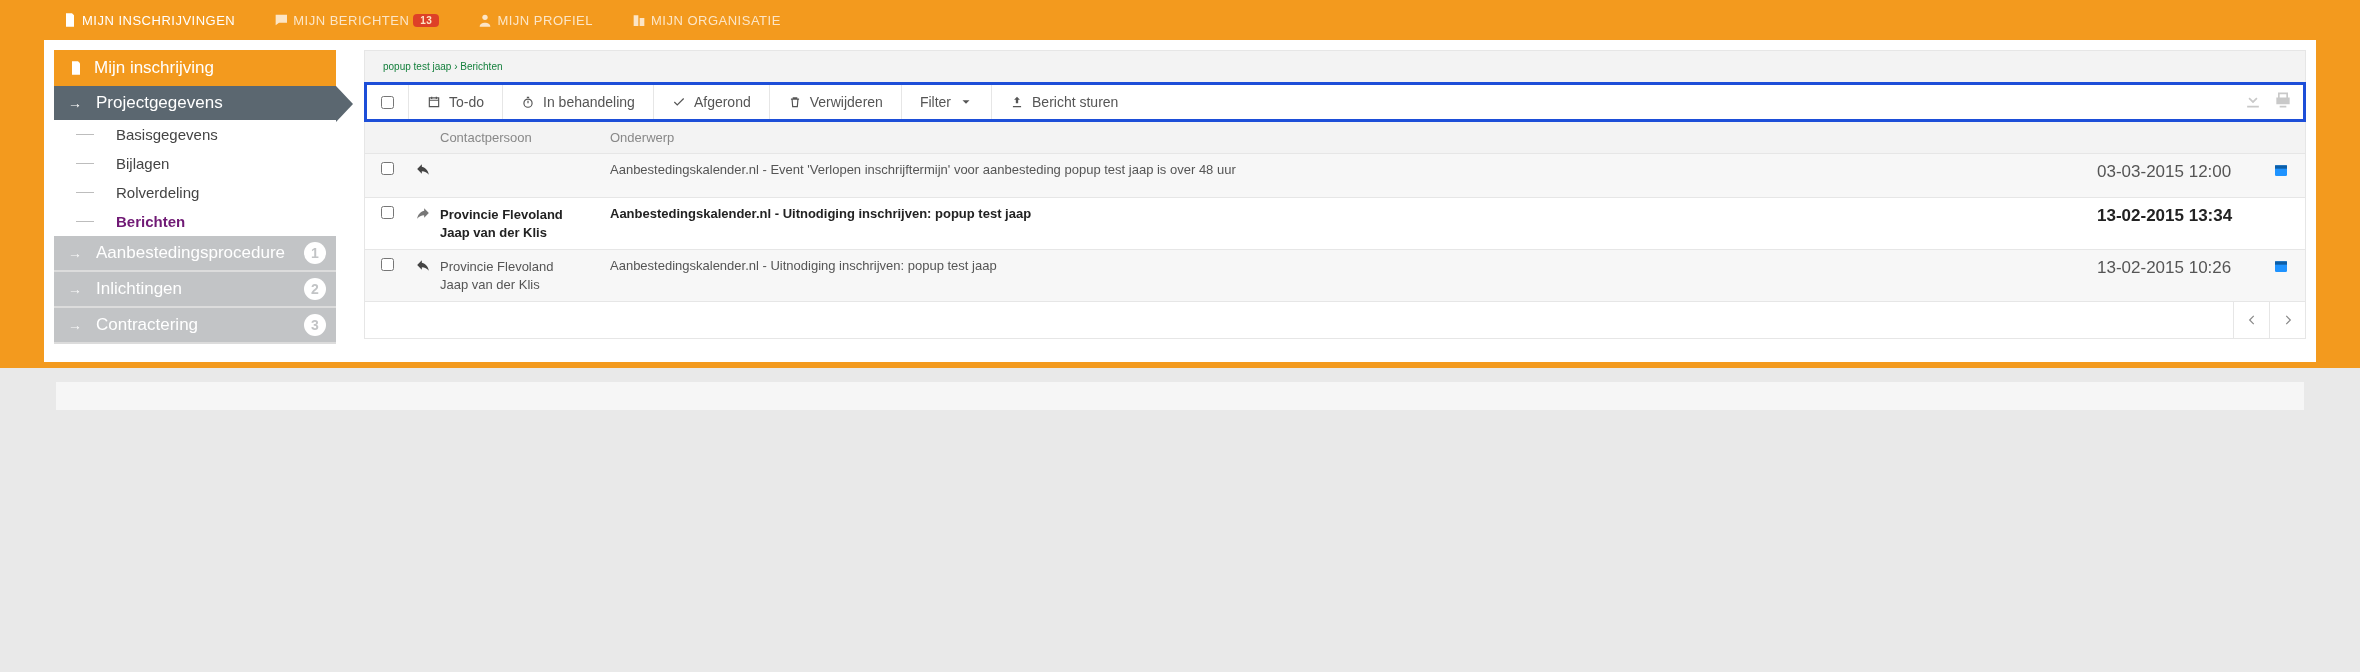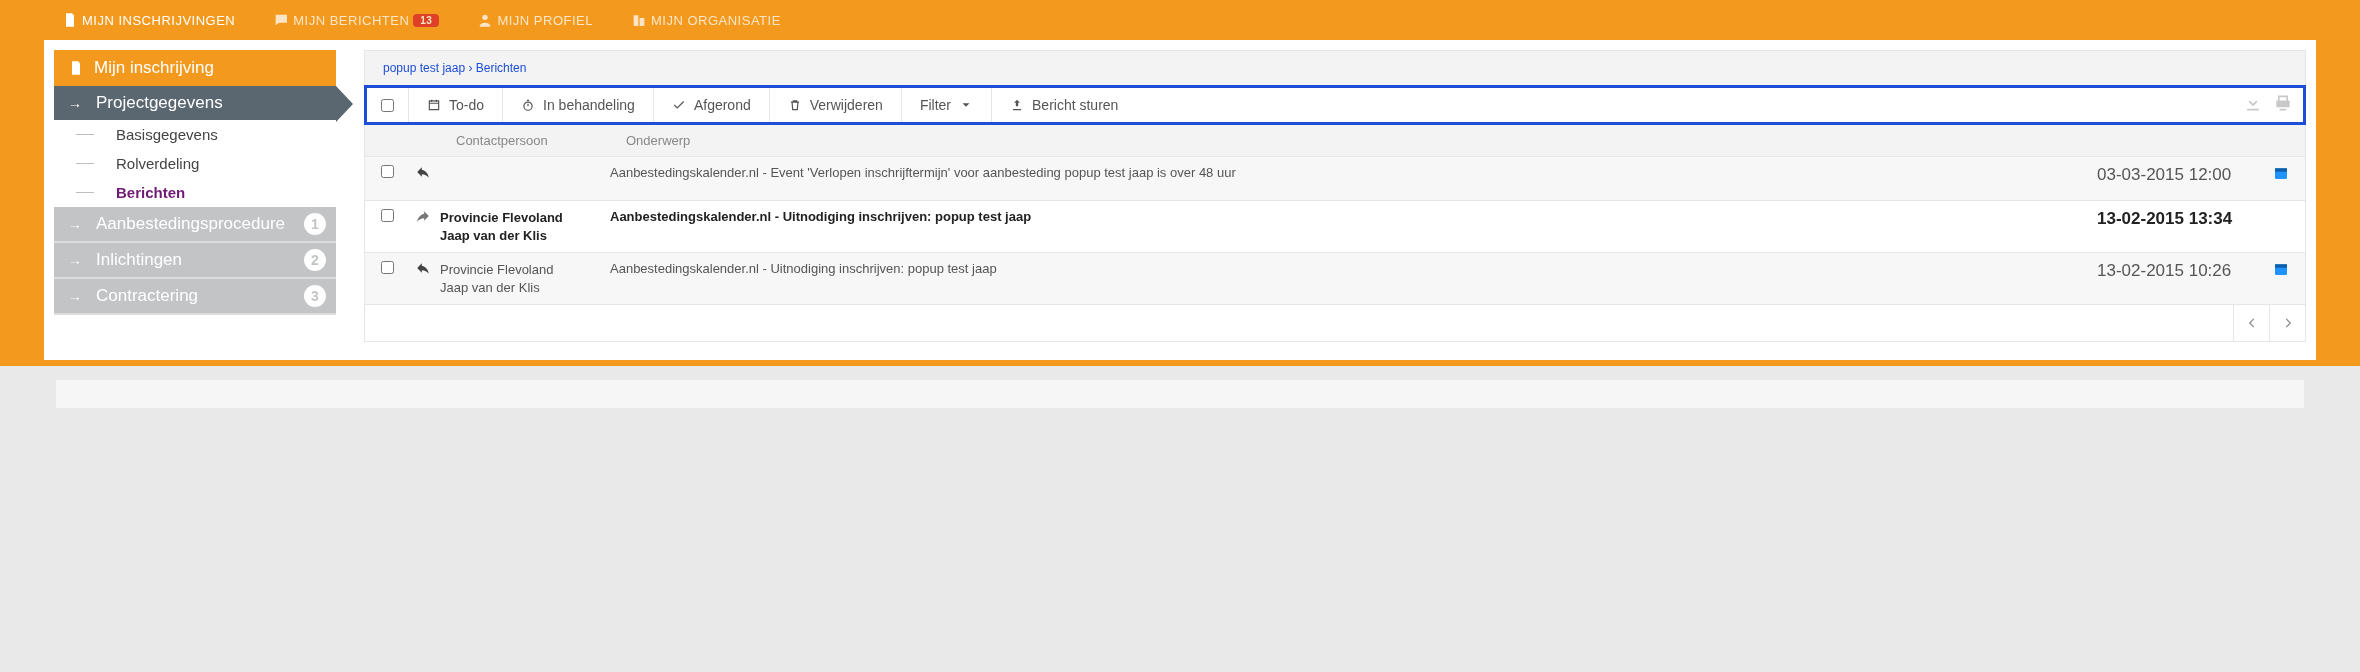--- a/index.html
+++ b/index.html
@@ -17,28 +17,28 @@
   .side-arrow{position:relative;background:#5b6770;color:#fff;font-size:17px;padding:7px 14px;display:flex;align-items:center;gap:14px;cursor:pointer}
   .side-arrow:after{content:"";position:absolute;right:-17px;top:0;width:0;height:0;border-top:18px solid transparent;border-bottom:18px solid transparent;border-left:17px solid #5b6770}
   .side-arrow .arr{font-size:14px}
   .sub{background:#fff;color:#444;font-size:15px;padding:6px 14px 6px 22px;display:flex;align-items:center;gap:22px;cursor:pointer}
   .sub.active{font-weight:700;color:#701a75}
   .sub .dash{display:inline-block;width:18px;height:1.5px;background:#bdbdbd}
   .side-dim{background:#c2c4c6;color:#fff;font-size:17px;padding:7px 14px;display:flex;align-items:center;gap:14px;position:relative;border-bottom:2px solid #dcdcdc;cursor:pointer}
   .side-dim .arr{font-size:14px;opacity:.9}
   .side-dim .num{position:absolute;right:10px;top:50%;transform:translateY(-50%);width:22px;height:22px;border-radius:50%;background:#fff;color:#c2c4c6;font-weight:700;font-size:14px;display:flex;align-items:center;justify-content:center}
   .main{flex:1;min-width:0}
-  .crumb{background:#f3f3f3;color:#1d4ed8;font-size:12px;padding:10px 18px;border:1px solid #e6e6e6;border-bottom:none}
+  .crumb{background:#f3f3f3;color:#15803d;font-size:10px;padding:10px 18px;border:1px solid #e6e6e6;border-bottom:none}
   .tools{display:flex;align-items:stretch;border:3px solid #1d4ed8;background:#fff;height:40px}
   .tcell{display:flex;align-items:center;gap:8px;padding:0 18px;border-right:1px solid #e6e6e6;color:#555;font-size:14px;cursor:pointer;white-space:nowrap}
   .tcell.nb{border-right:none}
   .tcell svg{width:14px;height:14px;fill:#555}
   .taux{margin-left:auto;display:flex;align-items:center;gap:10px;padding:0 10px}
   .taux svg{width:20px;height:20px;fill:#c9c9c9}
-  .thead{display:flex;background:#f3f3f3;border:1px solid #e6e6e6;border-top:none;padding:8px 16px;color:#888;font-size:13px}
+  .thead{display:flex;background:#f3f3f3;border:1px solid #e6e6e6;border-top:none;padding:8px 0;color:#888;font-size:13px}
   .c-chk{width:44px;display:flex;justify-content:center;align-items:center}
   .c-ic{width:28px;display:flex;justify-content:center;align-items:center}
   .c-contact{width:170px;padding:0 3px}
   .c-subj{flex:1;padding:0 3px}
   .c-date{width:160px;color:#555;font-size:17px;padding-right:8px}
   .c-cal{width:48px;display:flex;justify-content:center;align-items:center}
   .row{display:flex;align-items:flex-start;border:1px solid #e6e6e6;border-top:none;background:#f7f7f7;min-height:44px;padding:8px 0;font-size:13px;color:#555;cursor:pointer}
   .row.unread{background:#fff;font-weight:700;color:#222}
   .row .c-contact div{font-weight:400;color:#555;line-height:1.35}
   .row.unread .c-contact div{font-weight:700;color:#222}
@@ -98,20 +98,24 @@
       <div class="side-arrow">
         <span class="arr">→</span>
         <span>Projectgegevens</span>
       </div>
       <div class="sub">
         <span class="dash"></span>
         <span>Basisgegevens</span>
       </div>
       <div class="sub">
         <span class="dash"></span>
+        <span>Bijlagen</span>
+      </div>
+      <div class="sub">
+        <span class="dash"></span>
         <span>Rolverdeling</span>
       </div>
       <div class="sub active">
         <span class="dash"></span>
         <span>Berichten</span>
       </div>
       <div class="side-dim">
         <span class="arr">→</span>
         <span>Aanbestedingsprocedure</span>
         <span class="num">1</span>

